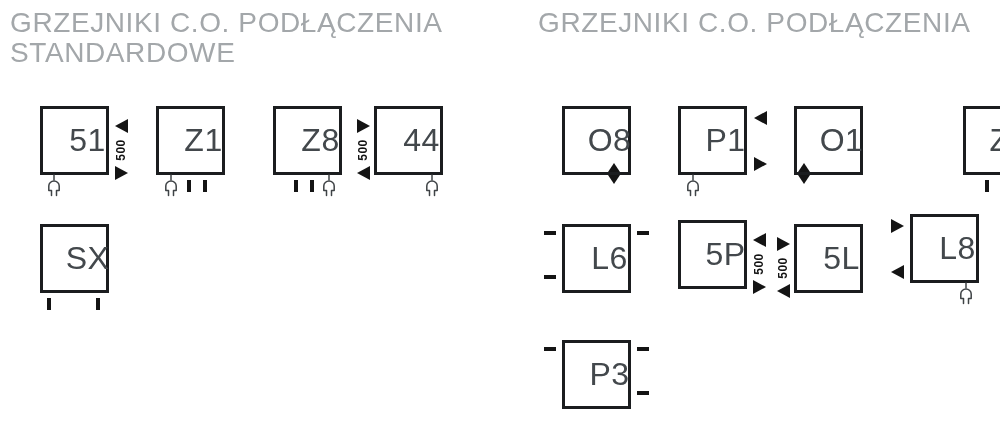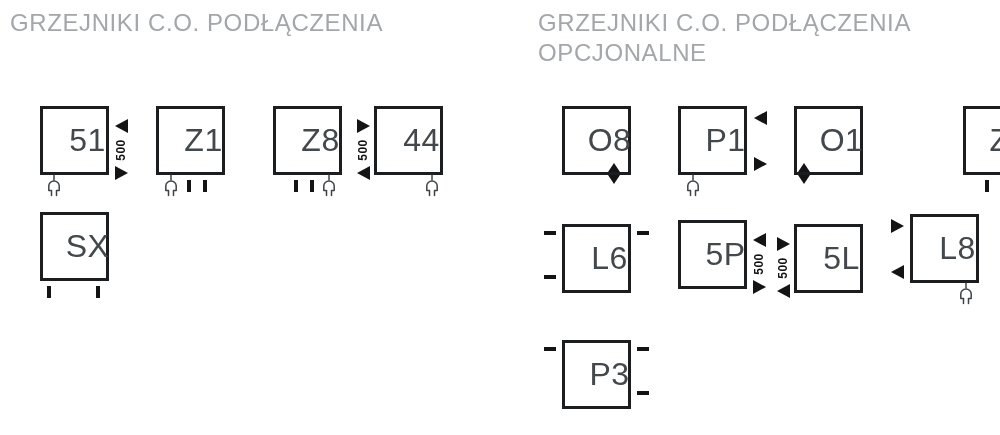--- a/index.html
+++ b/index.html
@@ -4,21 +4,21 @@
 <style>
   :root{
     --bg:#ffffff; --border:#1b1d1f; --label:#43484c; --title:#a3a7aa; --mark:#141414; --plug:#3f4346;
   }
   html,body{margin:0;padding:0;}
   body{
     width:1000px;height:435px;position:relative;background:var(--bg);
     font-family:"Liberation Sans","DejaVu Sans",sans-serif;overflow:hidden;
   }
   .section-title{
-    position:absolute;font-size:24px;line-height:30px;color:var(--title);
+    position:absolute;font-size:28px;line-height:30px;color:var(--title);
     letter-spacing:0.6px;font-weight:400;white-space:nowrap;
   }
   .box-wrap{position:absolute;width:69px;height:69px;}
   .box{
     position:absolute;inset:0;border:3px solid var(--border);box-sizing:border-box;
     background:var(--bg);display:flex;align-items:center;justify-content:center;z-index:1;padding-left:26px;
   }
   .box-label{font-size:32px;color:var(--label);letter-spacing:0.5px;}
   
   .tick-v{position:absolute;width:4px;height:12px;background:var(--mark);top:74px;z-index:2;}
@@ -43,24 +43,24 @@
   .plug path{stroke:var(--plug);stroke-width:1.5;fill:none;stroke-linecap:round;stroke-linejoin:round;}
   
   .dbl{position:absolute;top:57px;display:flex;flex-direction:column;align-items:center;gap:3px;z-index:2;}
   .dbl .tri{position:static;}
 </style>
 </head>
 <body>
 
 <div class="section-title" style="left:10px;top:8px">
   <div>GRZEJNIKI C.O. PODŁĄCZENIA</div>
+  <div>STANDARDOWE</div>
 </div>
 <div class="section-title" style="left:538px;top:8px">
   <div>GRZEJNIKI C.O. PODŁĄCZENIA</div>
-  <div>OPCJONALNE</div>
 </div>
 
 <div class="box-wrap" style="left:40px;top:106px">
   <div class="box">
     <span class="box-label">51</span>
   </div>
   <svg class="plug" style="left:4px" width="20" height="23" viewBox="0 0 20 23">
     <path d="M10 1 V6"></path>
       <path d="M7.5 21.5 V16.5 H4.8 V12 A5.2 5 0 0 1 15.2 12 V16.5 H12.5 V21.5"></path>
   </svg>
@@ -107,21 +107,21 @@
         <span>500</span>
       </div>
     <div class="tri tri-left"></div>
   </div>
   <svg class="plug" style="left:48px" width="20" height="23" viewBox="0 0 20 23">
     <path d="M10 1 V6"></path>
       <path d="M7.5 21.5 V16.5 H4.8 V12 A5.2 5 0 0 1 15.2 12 V16.5 H12.5 V21.5"></path>
   </svg>
 </div>
 
-<div class="box-wrap" style="left:40px;top:212px">
+<div class="box-wrap" style="left:40px;top:224px">
   <div class="box">
     <span class="box-label">SX</span>
   </div>
   <div class="tick-v" style="left:7px"></div>
   <div class="tick-v" style="left:56px"></div>
 </div>
 
 <div class="box-wrap" style="left:562px;top:106px">
   <div class="box">
     <span class="box-label">O8</span>

